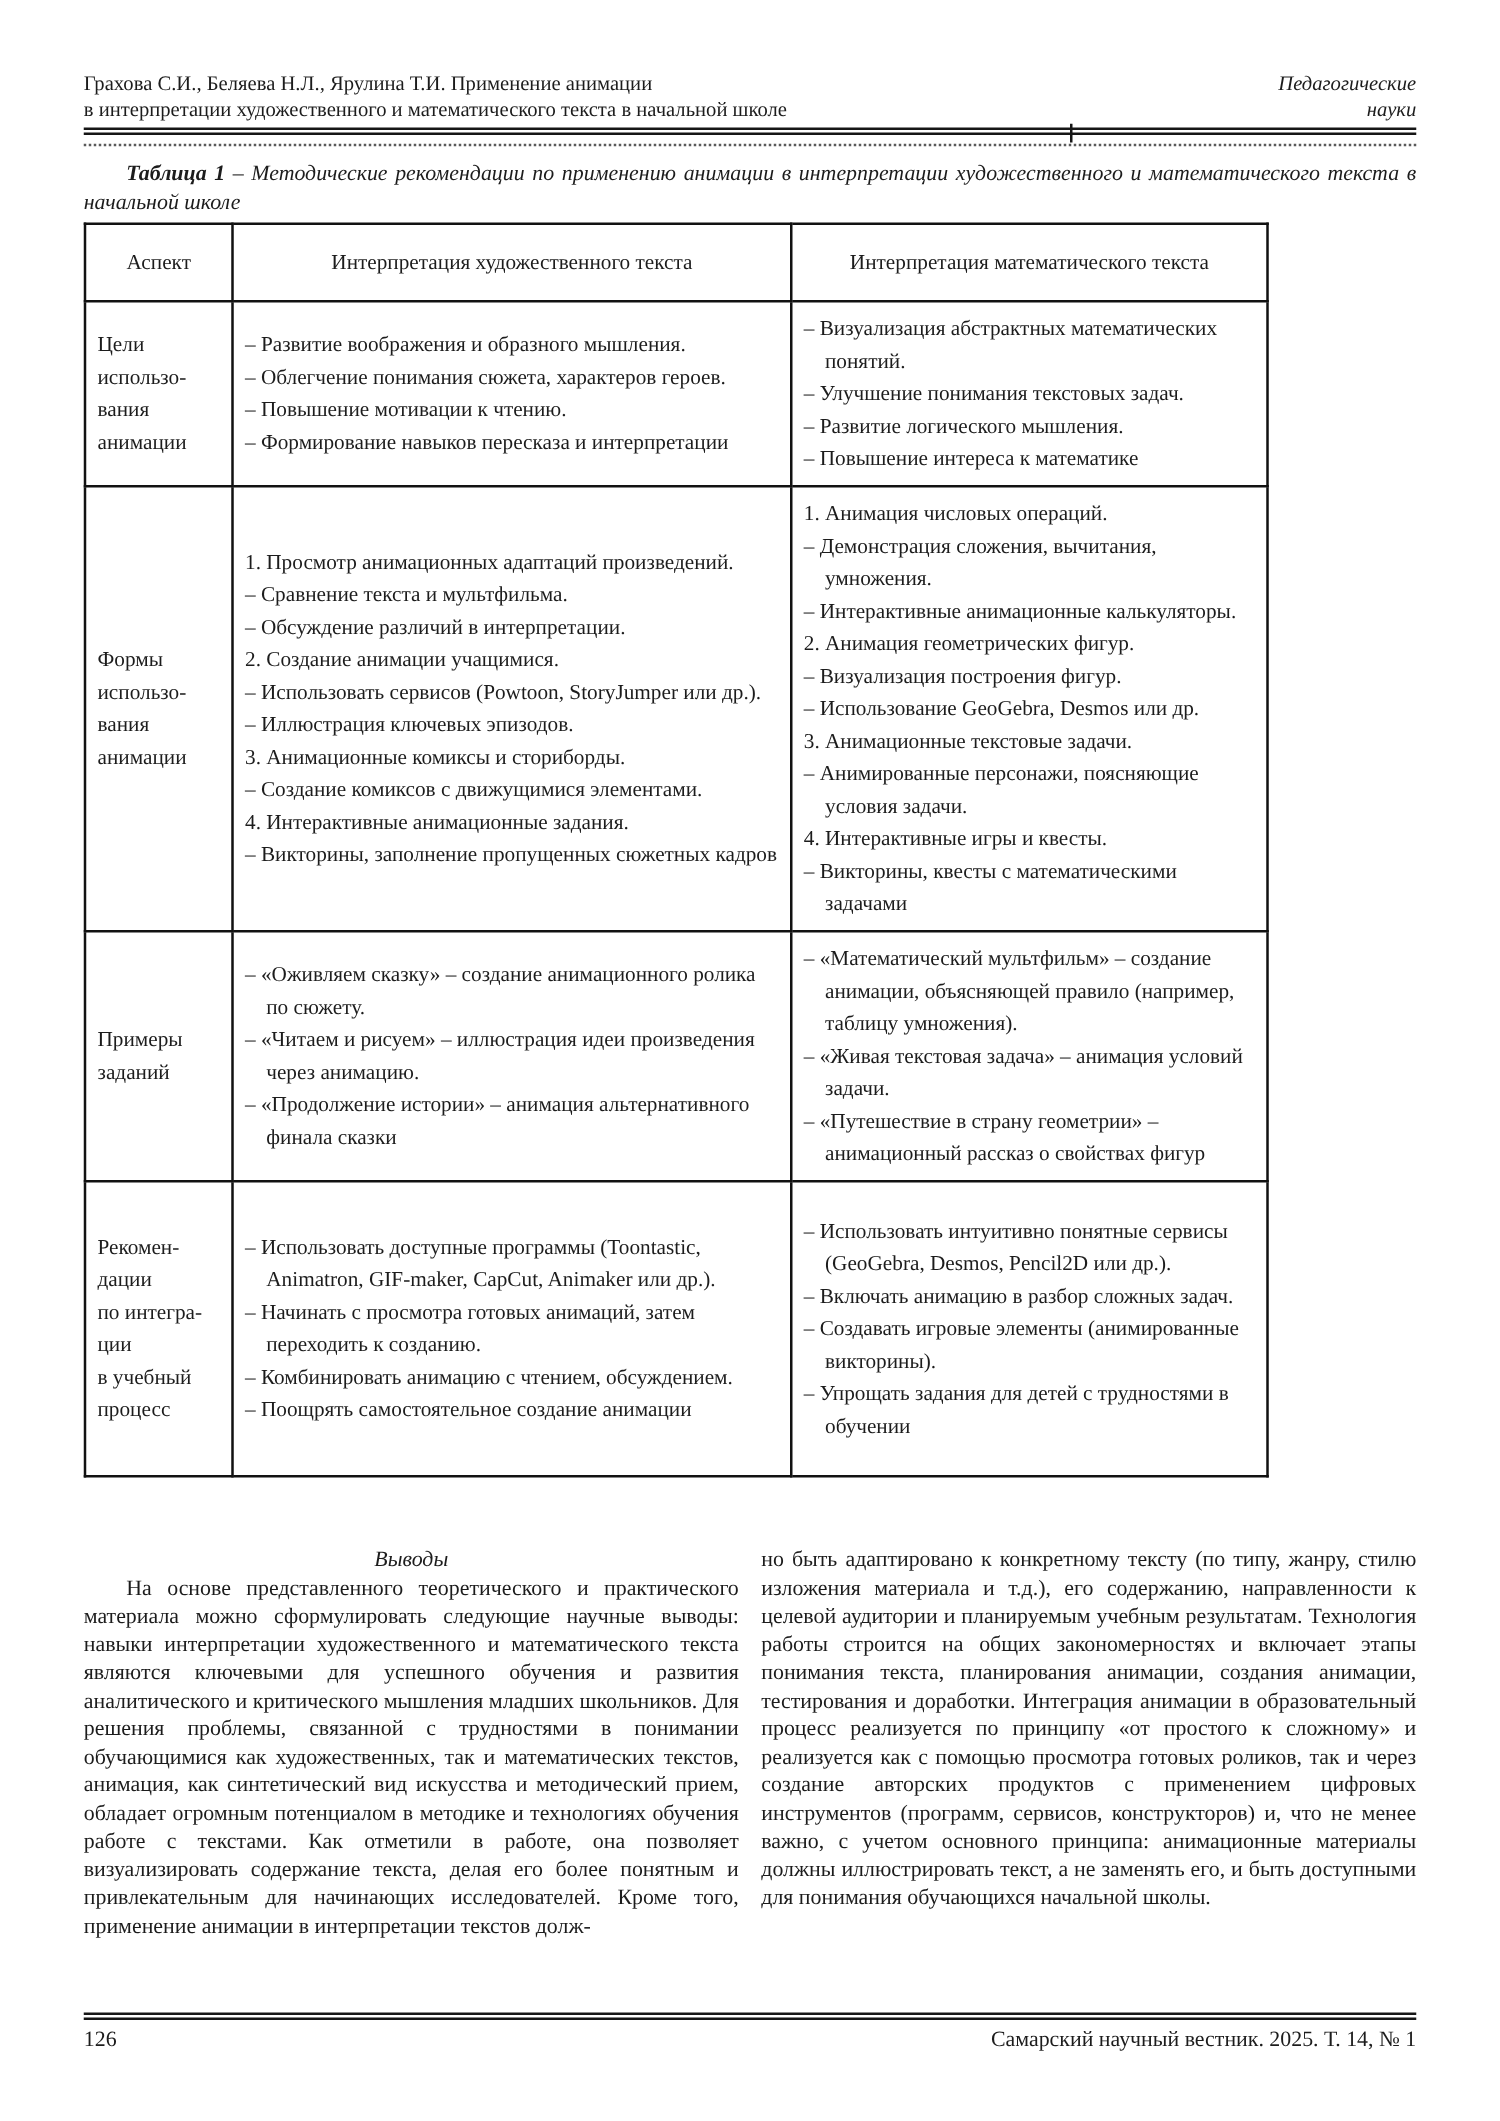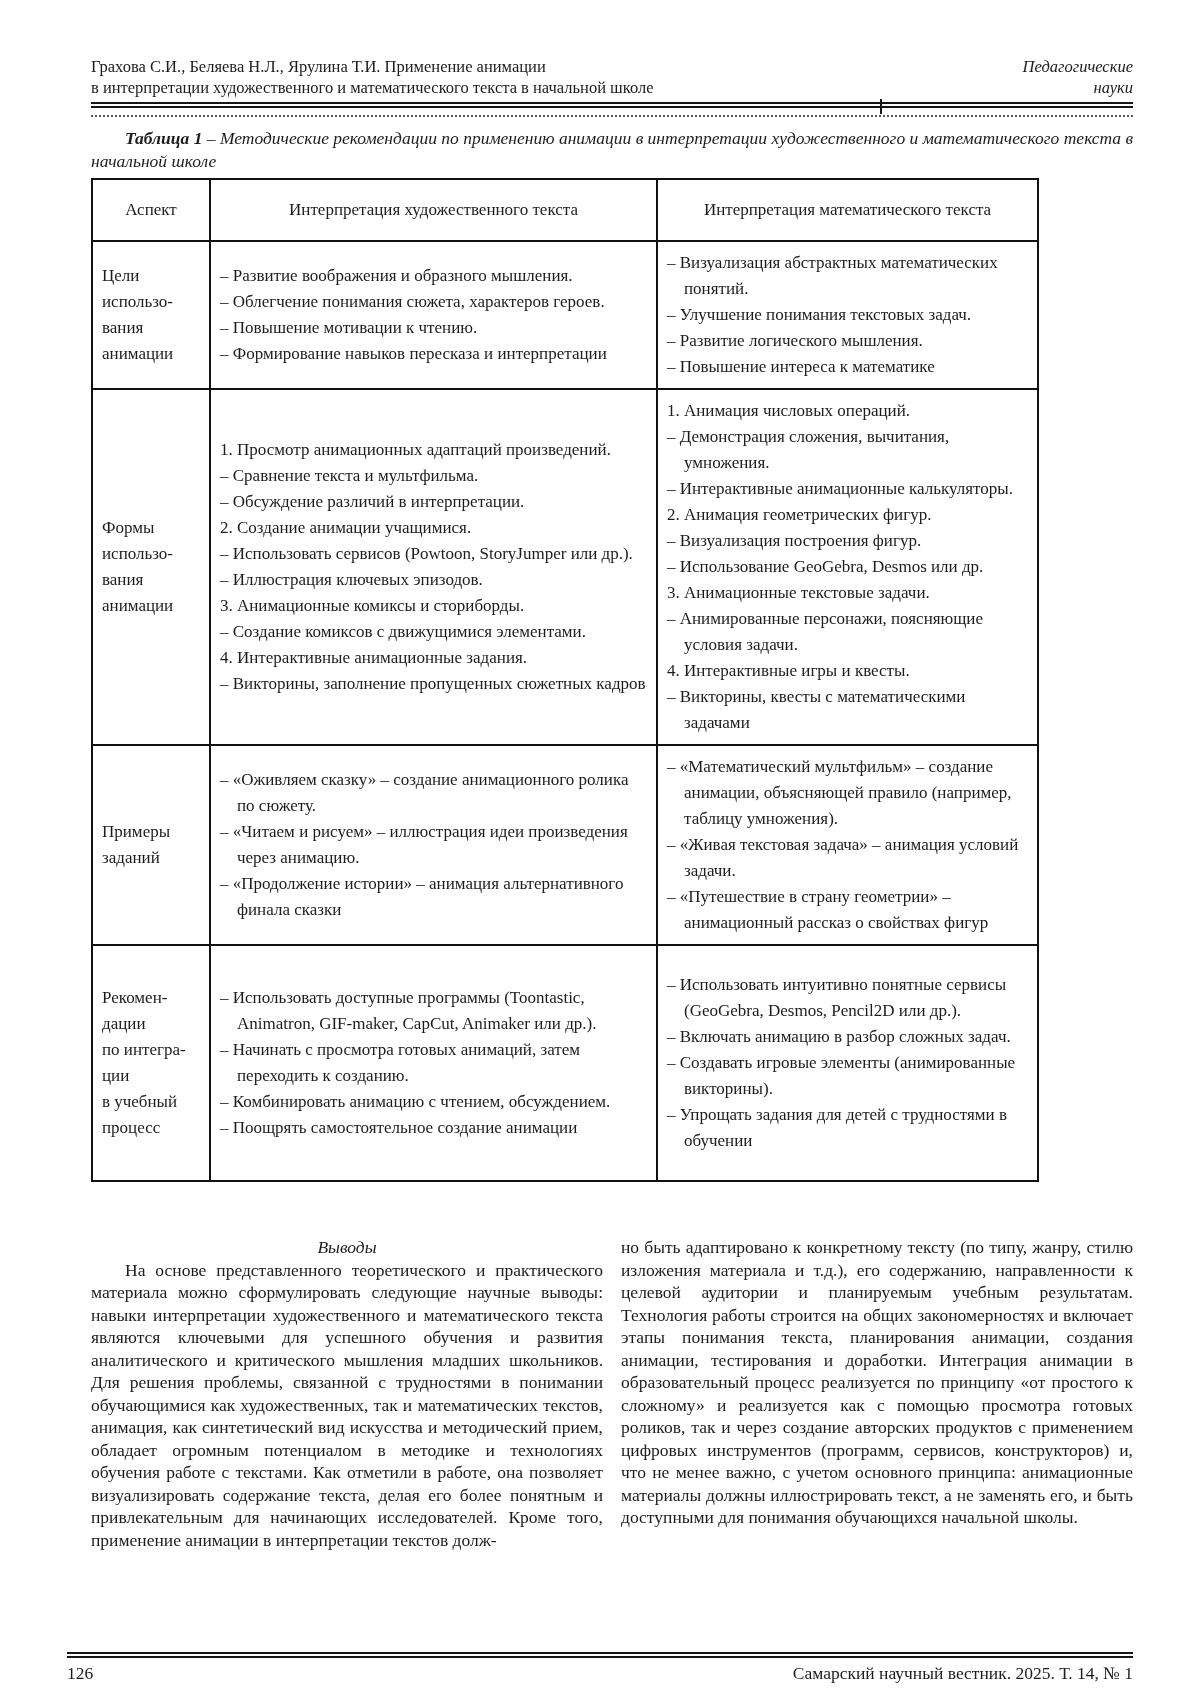--- a/index.html
+++ b/index.html
@@ -1,20 +1,20 @@
 <!DOCTYPE html>
 <html lang="ru"><head>
 <meta charset="utf-8">
 <style>
   html,body{margin:0;padding:0;background:#ffffff;}
   .page{
     position:relative;
     width:1200px;height:1697px;
     box-sizing:border-box;
-    padding:56px 67px 0 91px;
+    padding:56px 67px 0 67px;
     background:#ffffff;
     color:#1c1c1c;
     font-family:"Liberation Serif","DejaVu Serif",serif;
     overflow:hidden;
   }
   
   .running-head{display:flex;justify-content:space-between;align-items:flex-start;
     font-size:16.5px;line-height:21px;}
   .rh-left{max-width:780px;}
   .rh-right{font-style:italic;text-align:right;white-space:nowrap;}
@@ -42,21 +42,21 @@
   .item{margin:0;}
   .item.dash{padding-left:17px;text-indent:-17px;}
   
   .conclusions{margin-top:54px;display:flex;gap:18px;}
   .concl-col{width:524px;font-size:17.5px;line-height:22.5px;text-align:justify;
     hyphens:auto;-webkit-hyphens:auto;}
   .concl-title{margin:0;font-style:italic;font-weight:normal;font-size:17.5px;line-height:22.5px;text-align:center;}
   .concl-par{margin:0;}
   .concl-par.first{text-indent:34px;}
   
-  .page-footer{position:absolute;left:67px;right:67px;top:1648px;}
+  .page-footer{position:absolute;left:67px;right:67px;top:1606px;}
   .footer-row{display:flex;justify-content:space-between;font-size:17.5px;line-height:24px;margin-top:3px;}
 </style>
 </head>
 <body>
 
 <div class="page">
 
   <div class="running-head">
     <div class="rh-left">
       <div>Грахова С.И., Беляева Н.Л., Ярулина Т.И. Применение анимации</div>

